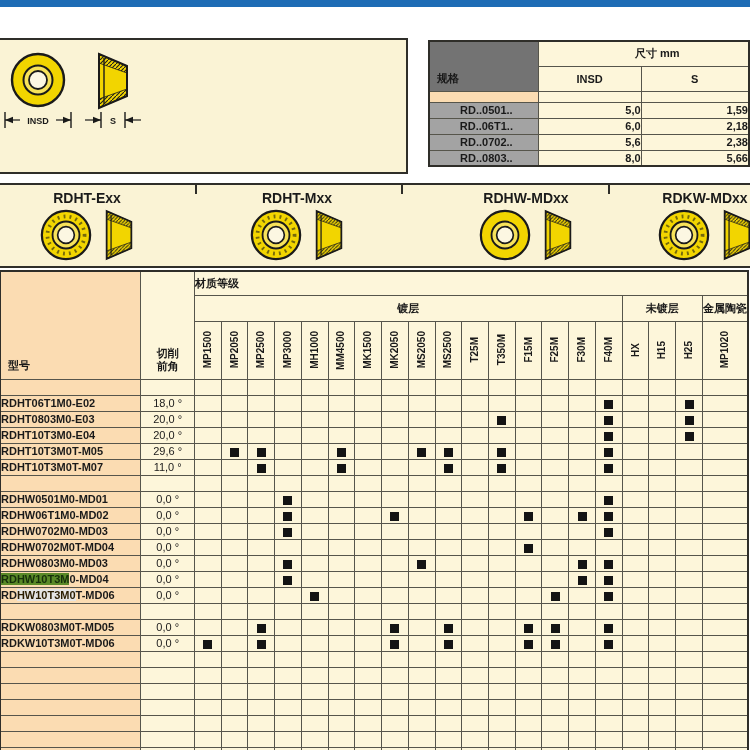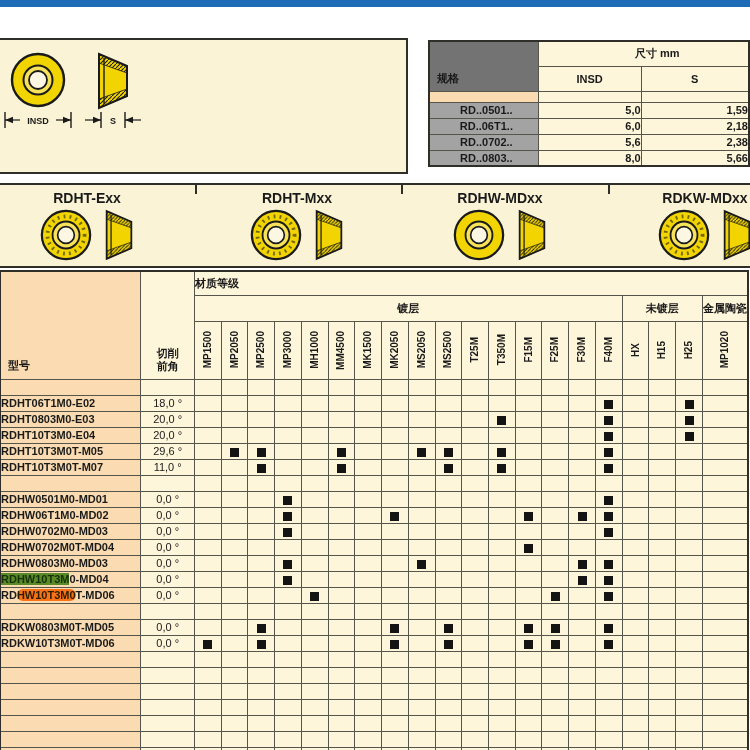--- a/index.html
+++ b/index.html
@@ -50,21 +50,21 @@
   .grade-table .grp2{height:26px;text-align:center;font-weight:bold;white-space:nowrap;overflow:visible;}
   .grade-table .col-h{height:58px;text-align:center;vertical-align:middle;}
   .vtext{writing-mode:vertical-rl;transform:rotate(180deg);font-weight:bold;font-size:10px;
          margin:0 auto;line-height:1;}
   .grade-table .model-cell{background:#fbdcb2;height:16px;font-weight:bold;white-space:nowrap;
                            overflow:hidden;}
   .grade-table .rake-cell{height:16px;text-align:center;}
   .grade-table .g{height:16px;text-align:center;vertical-align:middle;}
   .sq{display:inline-block;width:9px;height:9px;background:#141414;vertical-align:middle;}
   .hl-green{background:#5a8a28;color:#16300a;}
-  .hl-orange{background:#f97316;color:#2b1d00;border-radius:6px;}
+  .hl-orange{background:#e5e5e5;color:#2b1d00;}
 </style>
 </head>
 <body>
 
 <div id="page">
 
   <div class="topbar"></div>
 
   <div class="box-left">
     <div class="circ" id="diag-circle"><svg width="56" height="56" viewBox="0 0 56 56">
@@ -191,21 +191,21 @@
       <path d="M0,4 L4,0" stroke="#1a1a1a" stroke-width="1.1"></path>
                 </pattern>
               </defs>
     <polygon points="3,2 31,14 31,44 3,56" fill="#f2d500" stroke="#1a1a1a" stroke-width="2"></polygon>
     <polygon points="3,2 31,14 31,21 3,11" fill="url(#hp3)" stroke="#1a1a1a" stroke-width="0.8"></polygon>
     <polygon points="3,56 31,44 31,37 3,47" fill="url(#hp3)" stroke="#1a1a1a" stroke-width="0.8"></polygon>
     <line x1="8" y1="6" x2="8" y2="52" stroke="#1a1a1a" stroke-width="1.4"></line>
   </svg>
      </div>
         </div>
-        <div class="itype" style="left: 426px;">
+        <div class="itype" style="left: 452px;">
           <div class="ilabel">RDHW-MDxx</div>
      <div class="irow">
        <svg width="52" height="52" viewBox="0 0 56 56">
     <circle cx="28" cy="28" r="26" fill="#f2d500" stroke="#1a1a1a" stroke-width="2.4"></circle>
 
     <circle cx="28" cy="28" r="14.5" fill="#f7e25a" stroke="#1a1a1a" stroke-width="2"></circle>
     <circle cx="28" cy="28" r="9" fill="#fcf7e2" stroke="#1a1a1a" stroke-width="1.8"></circle>
   </svg>
             <svg width="30" height="52" viewBox="0 0 34 58">
     <defs>

